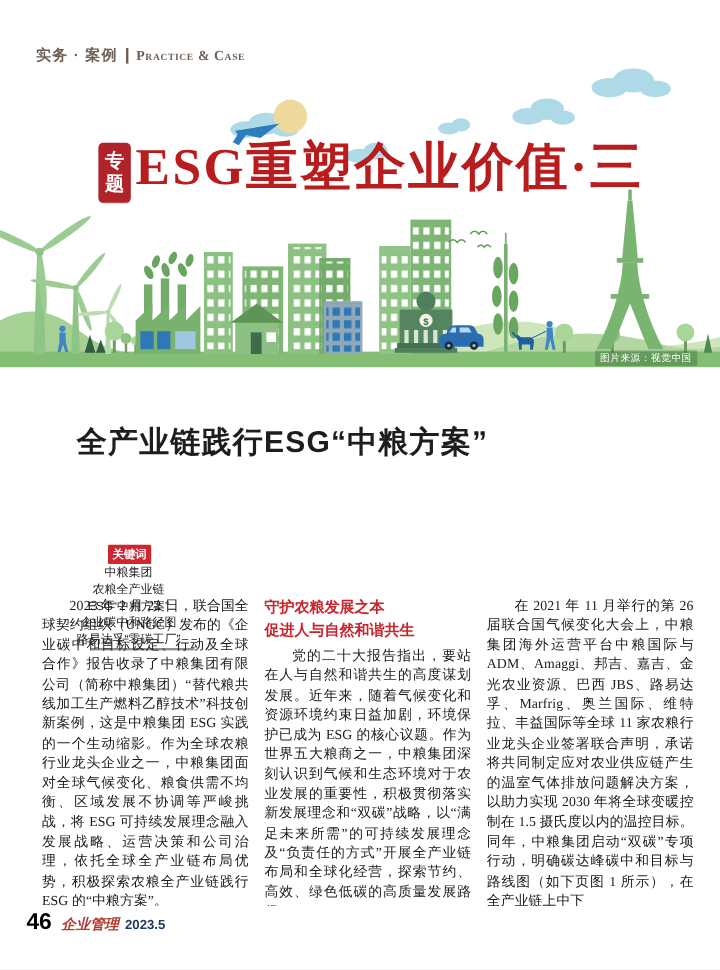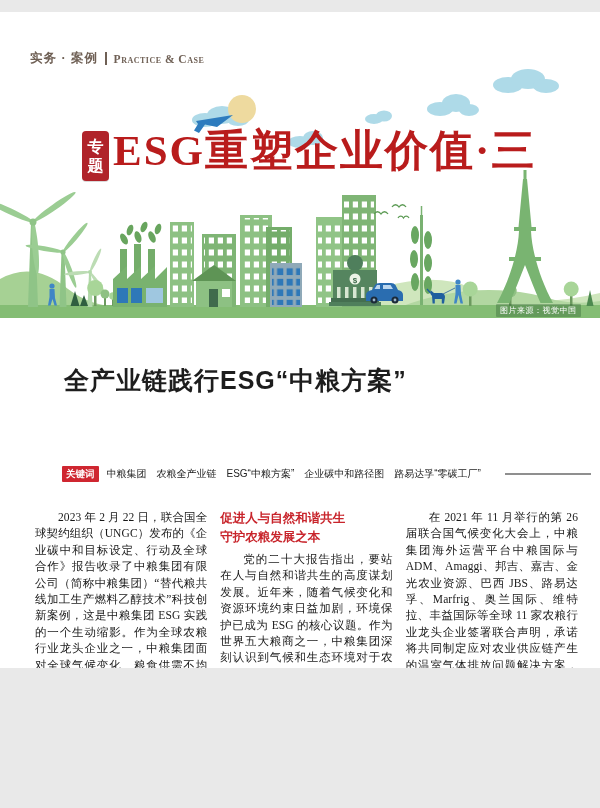--- a/index.html
+++ b/index.html
@@ -1,17 +1,17 @@
 <!DOCTYPE html>
 <html><head>
 <meta charset="utf-8">
 <style>
   html,body{margin:0;padding:0;background:#e9e9e9;}
   .page{
-    position:relative;width:600px;height:656px;margin:12px auto;background:#ffffff;
+    position:relative;width:600px;height:808px;margin:0 auto;background:#ffffff;
     overflow:hidden;font-family:"Liberation Serif","DejaVu Serif",serif;
   }
   
   .kicker{position:absolute;left:30px;top:38px;display:flex;align-items:center;color:#6f6055;}
   .kicker-cn{font-family:"Liberation Sans",sans-serif;font-weight:bold;font-size:12.5px;letter-spacing:1px;}
   .kicker-divider{display:inline-block;width:1.5px;height:13px;background:#6f6055;margin:0 7px;}
   .kicker-en{font-family:"Liberation Serif",serif;font-variant:small-caps;font-weight:bold;font-size:11.5px;letter-spacing:0.5px;}
   
   .hero-art{position:absolute;left:0;top:55px;}
   .topic-badge{
@@ -29,21 +29,21 @@
     font-size:8px;color:#ffffff;background:rgba(40,90,45,0.35);padding:1px 4px;border-radius:1px;letter-spacing:0.5px;
   }
   
   .article-title{
     position:absolute;left:64px;top:352px;margin:0;font-family:"Liberation Sans",sans-serif;
     font-size:25px;font-weight:bold;color:#1d1d1d;letter-spacing:1px;white-space:nowrap;
   }
   
   .keywords-row{
     position:absolute;left:62px;top:454px;display:flex;align-items:center;
-    font-family:"Liberation Sans",sans-serif;white-space:nowrap;
+    font-family:"Liberation Sans",sans-serif;white-space:nowrap;flex-direction:column;
   }
   .kw-badge{background:#cf2630;color:#fff;font-size:9.5px;font-weight:bold;padding:1.5px 4px;margin-right:8px;border-radius:1px;}
   .kw{font-size:10px;color:#222;margin-right:10px;}
   .kw-rule{display:inline-block;width:86px;height:2px;background:#8f8f8f;margin-left:14px;}
   
   .columns{
     position:absolute;left:35px;top:497px;width:543px;height:258px;display:flex;gap:13px;overflow:hidden;
   }
   .col{flex:1;min-width:0;}
   .body-p{
@@ -289,22 +289,22 @@
     <span class="kw">路易达孚“零碳工厂”</span>
     <span class="kw-rule"></span>
   </div>
 
   <div class="columns">
     <div class="col">
       <p class="body-p">2023 年 2 月 22 日，联合国全球契约组织（UNGC）发布的《企业碳中和目标设定、行动及全球合作》报告收录了中粮集团有限公司（简称中粮集团）“替代粮共线加工生产燃料乙醇技术”科技创新案例，这是中粮集团 ESG 实践的一个生动缩影。作为全球农粮行业龙头企业之一，中粮集团面对全球气候变化、粮食供需不均衡、区域发展不协调等严峻挑战，将 ESG 可持续发展理念融入发展战略、运营决策和公司治理，依托全球全产业链布局优势，积极探索农粮全产业链践行 ESG 的“中粮方案”。</p>
     </div>
     <div class="col">
       <h3 class="red-heading">
+        <span>守护农粮发展之本</span>
         <span>促进人与自然和谐共生</span>
-        <span>守护农粮发展之本</span>
       </h3>
       <p class="body-p">党的二十大报告指出，要站在人与自然和谐共生的高度谋划发展。近年来，随着气候变化和资源环境约束日益加剧，环境保护已成为 ESG 的核心议题。作为世界五大粮商之一，中粮集团深刻认识到气候和生态环境对于农业发展的重要性，积极贯彻落实新发展理念和“双碳”战略，以“满足未来所需”的可持续发展理念及“负责任的方式”开展全产业链布局和全球化经营，探索节约、高效、绿色低碳的高质量发展路径。</p>
     </div>
     <div class="col">
       <p class="body-p">在 2021 年 11 月举行的第 26 届联合国气候变化大会上，中粮集团海外运营平台中粮国际与 ADM、Amaggi、邦吉、嘉吉、金光农业资源、巴西 JBS、路易达孚、Marfrig、奥兰国际、维特拉、丰益国际等全球 11 家农粮行业龙头企业签署联合声明，承诺将共同制定应对农业供应链产生的温室气体排放问题解决方案，以助力实现 2030 年将全球变暖控制在 1.5 摄氏度以内的温控目标。同年，中粮集团启动“双碳”专项行动，明确碳达峰碳中和目标与路线图（如下页图 1 所示），在全产业链上中下</p>
     </div>
   </div>
 
   <footer class="page-footer">
     <span class="pn">46</span>

